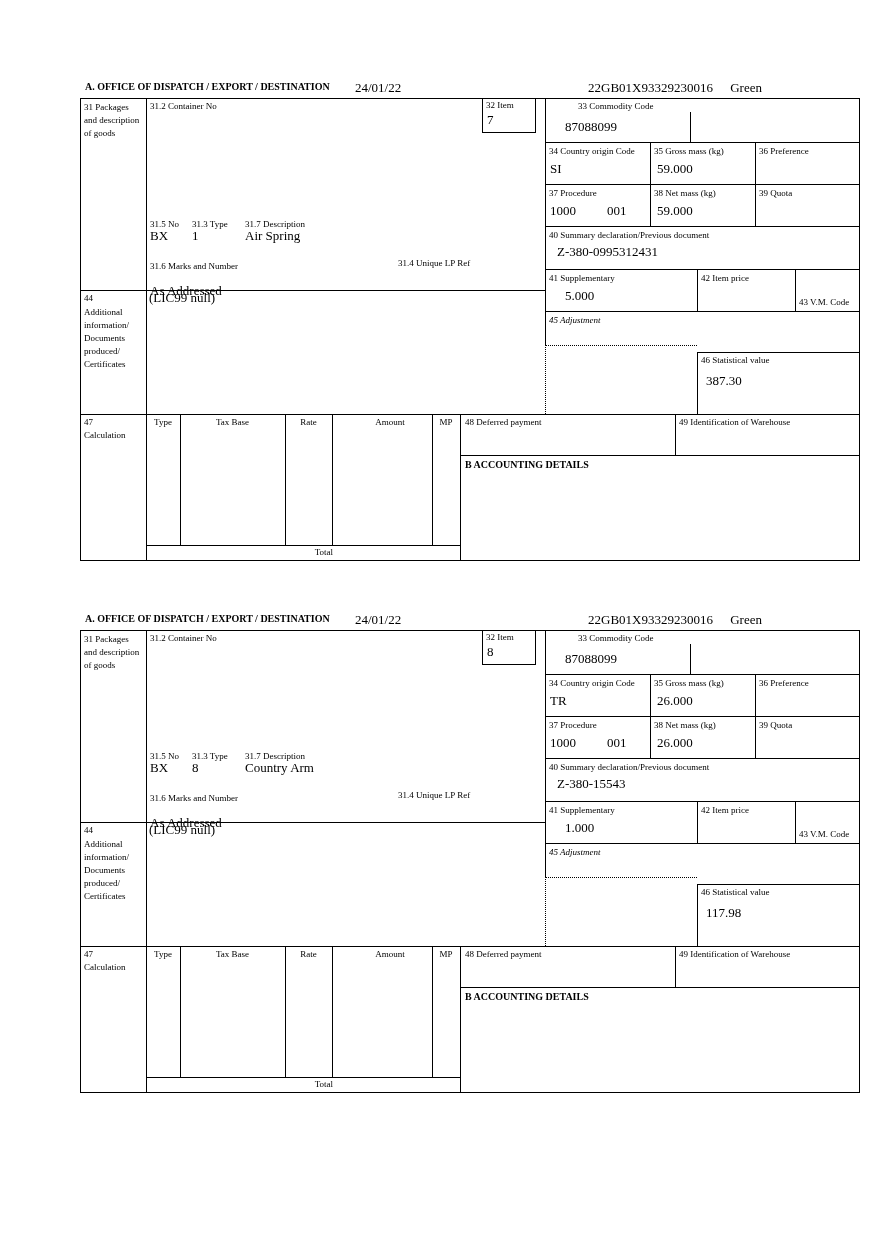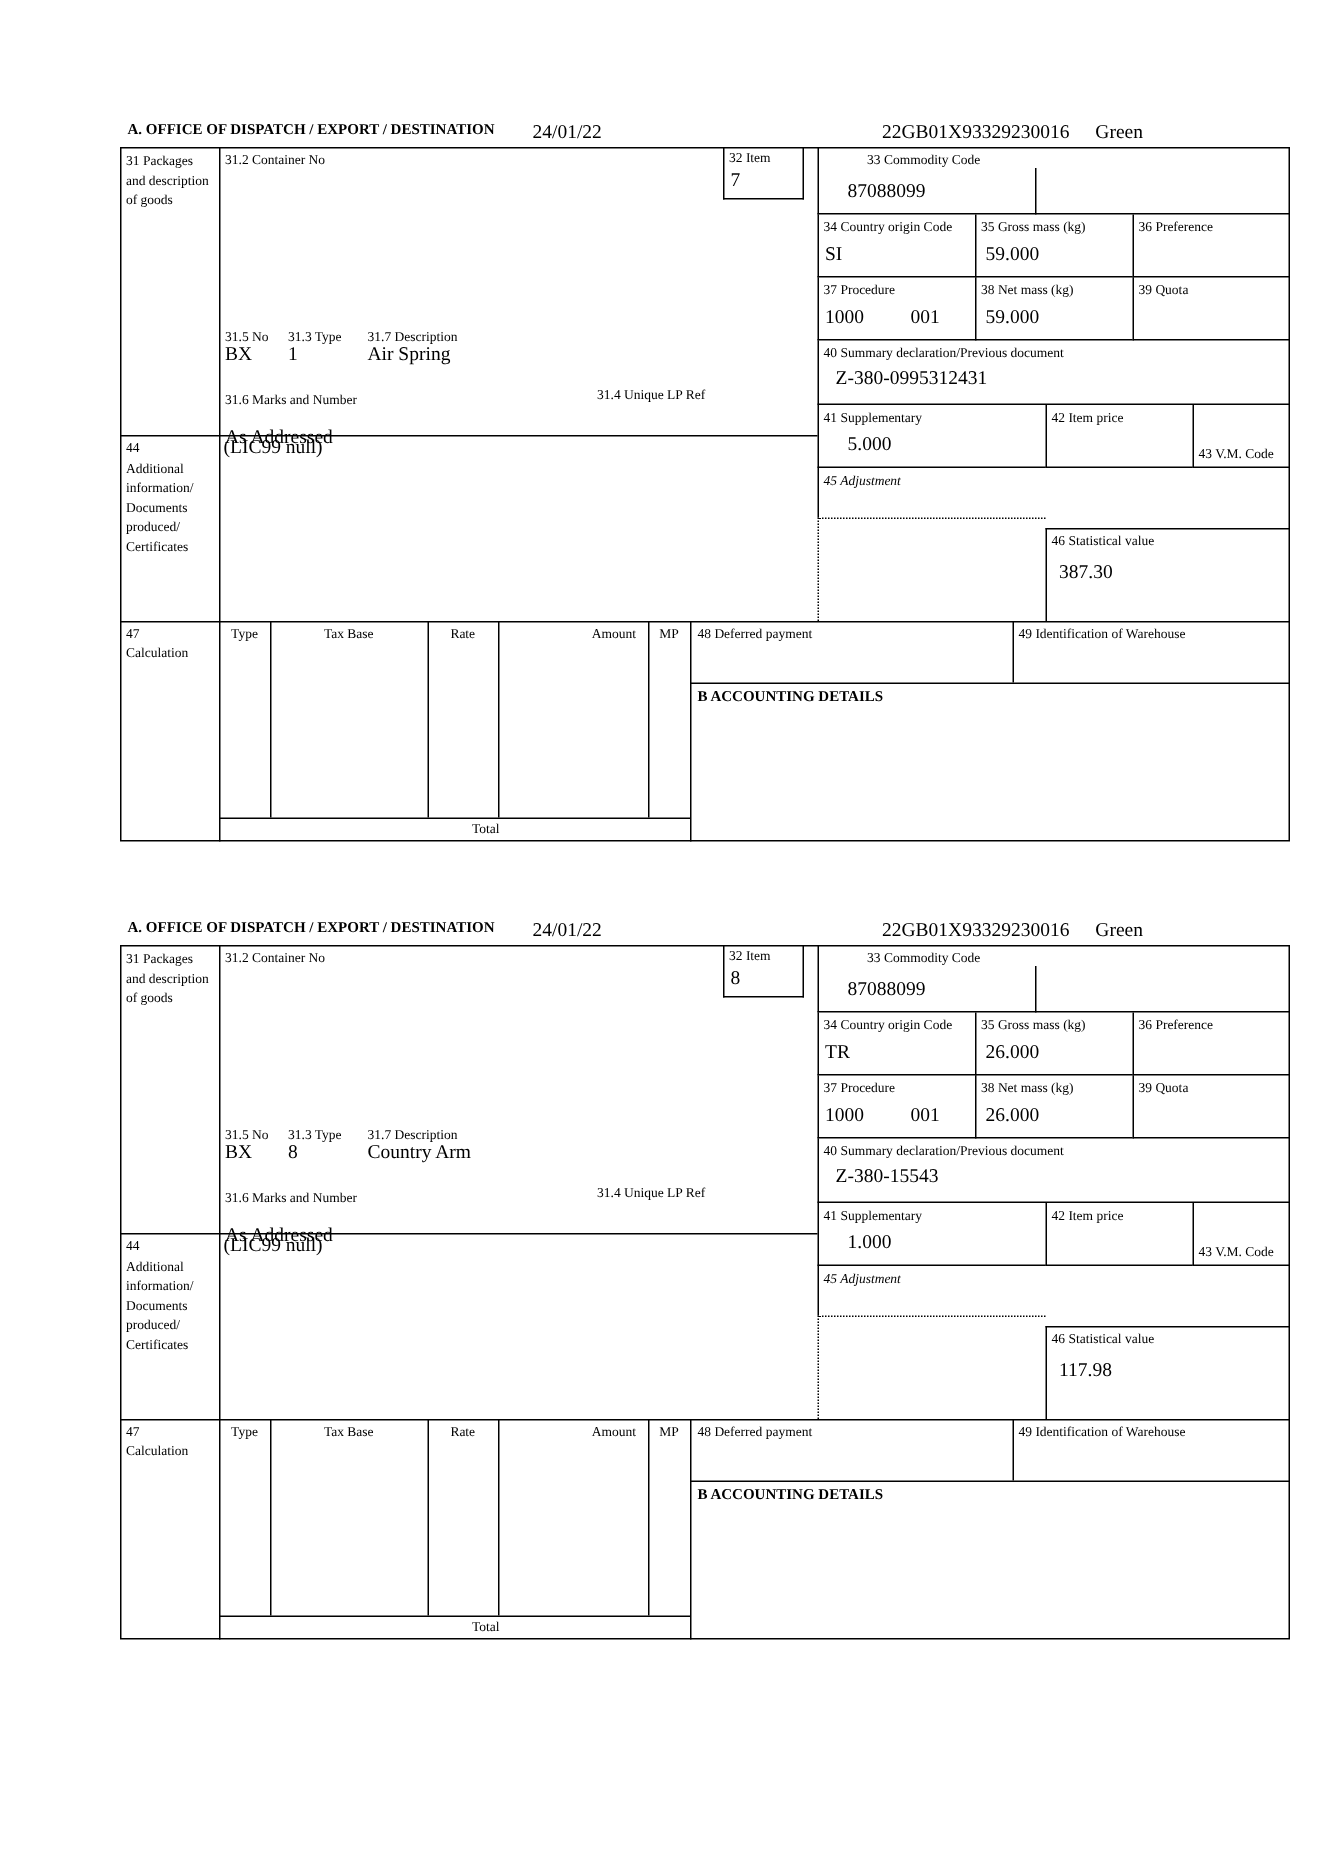--- a/index.html
+++ b/index.html
@@ -103,21 +103,21 @@
   .vl-332 { left: 332px; top: 334px; height: 131px; }
   .vl-432 { left: 432px; top: 334px; height: 131px; }
   .vl-460 { left: 460px; top: 334px; height: 147px; }
   .vl-675 { left: 675px; top: 334px; height: 41px; }
   .hl-375 { left: 460px; top: 375px; width: 400px; }
   .hl-465 { left: 146px; top: 465px; width: 314px; }
 
   .t-coltype   { left: 146px; top: 337px; width: 34px;  text-align: center; }
   .t-coltax    { left: 180px; top: 337px; width: 105px; text-align: center; }
   .t-colrate   { left: 285px; top: 337px; width: 47px;  text-align: center; }
-  .t-colamount { left: 324px; top: 337px; width: 100px; text-align: right; }
+  .t-colamount { left: 340px; top: 337px; width: 100px; text-align: center; }
   .t-colmp     { left: 432px; top: 337px; width: 28px;  text-align: center; }
   .t-48   { left: 465px; top: 337px; }
   .t-49   { left: 679px; top: 337px; }
   .t-acct { left: 465px; top: 379px; }
   .t-total{ left: 146px; top: 467px; width: 187px; text-align: right; font-size: 9px; }
 </style>
 </head>
 <body>
 
 <div id="page">

